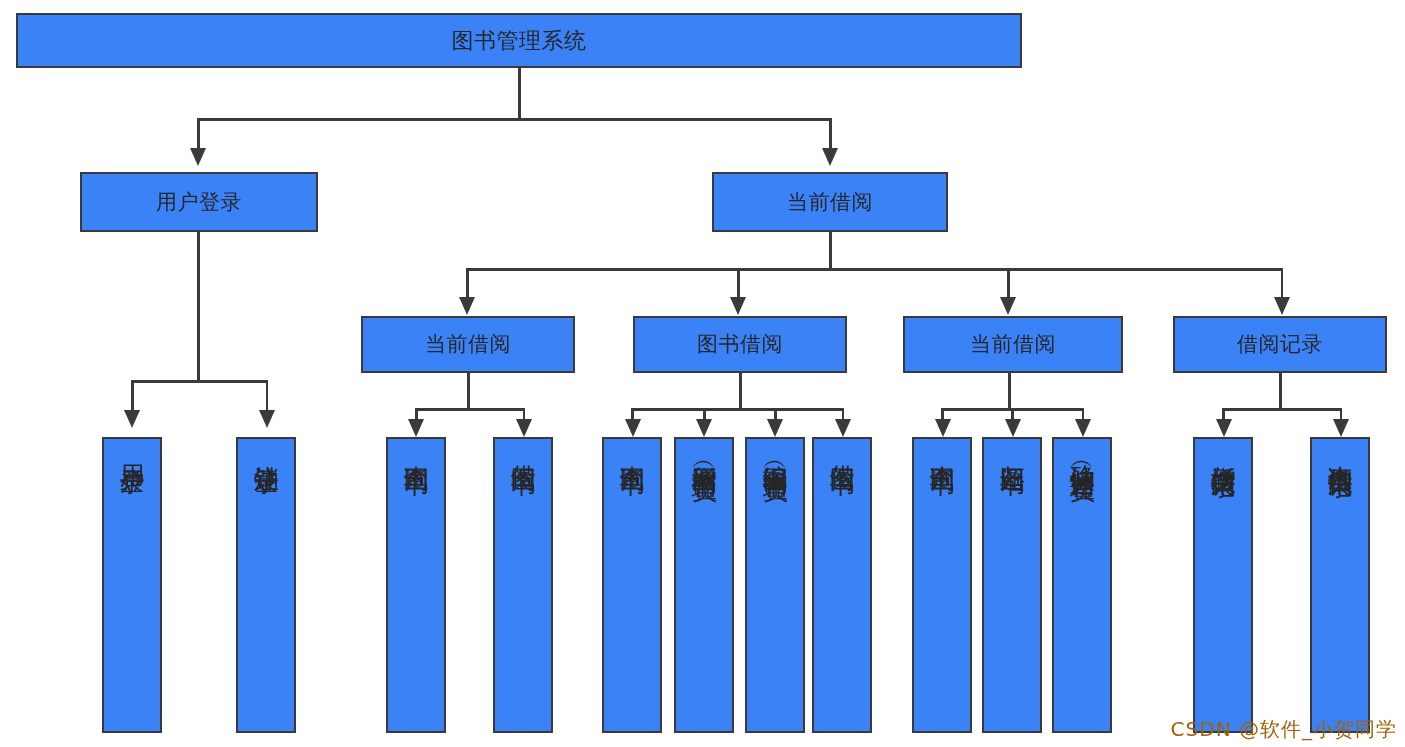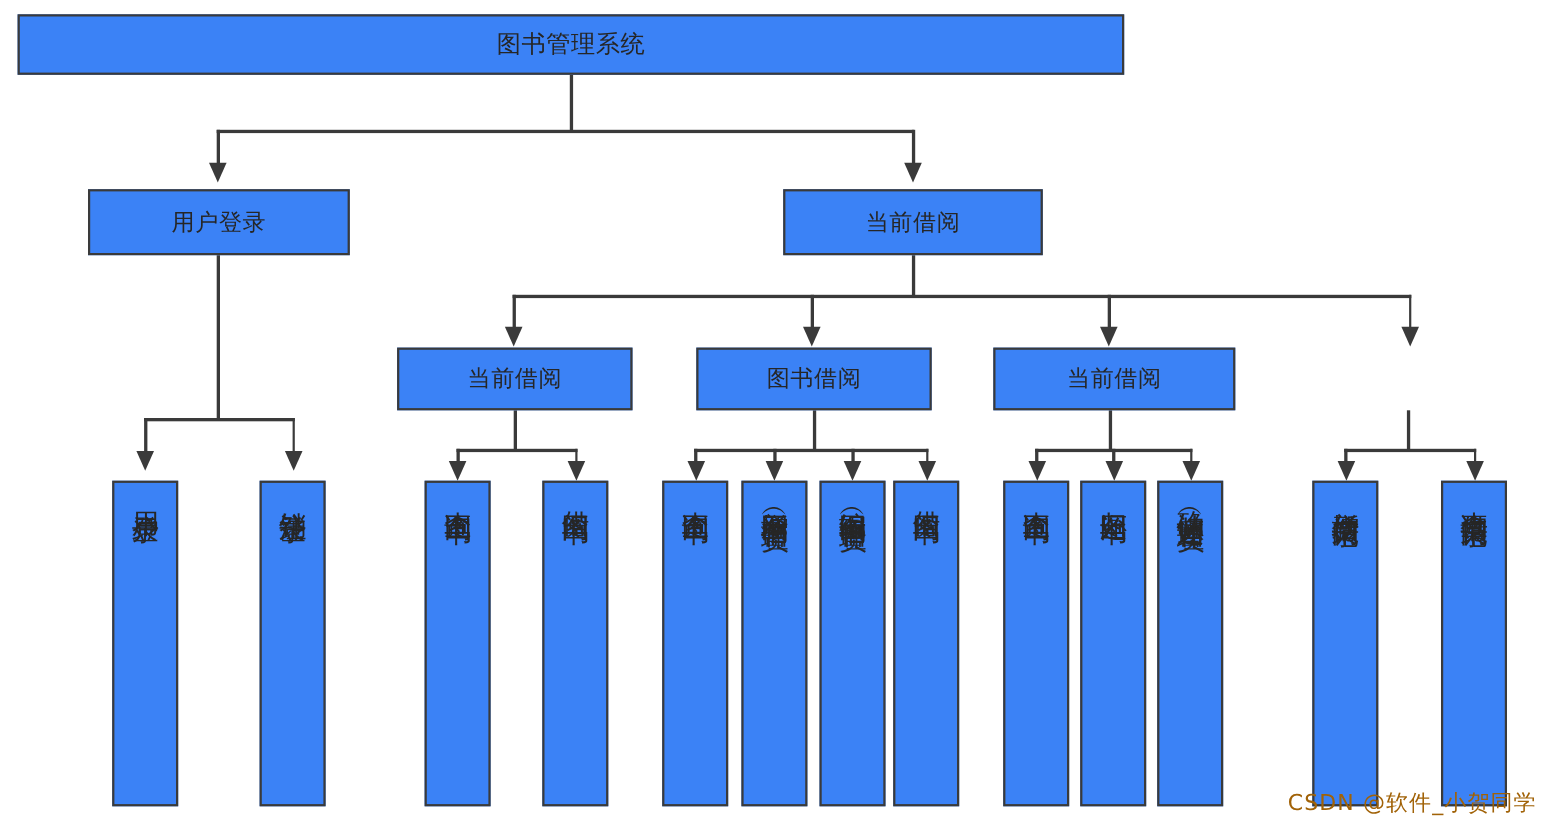--- a/index.html
+++ b/index.html
@@ -126,20 +126,23 @@
 
   <div class="node horiz" style="left:361px;top:316px;width:214px;height:57px;">
     <span class="label">当前借阅</span>
   </div>
   <div class="node horiz" style="left:633px;top:316px;width:214px;height:57px;">
     <span class="label">图书借阅</span>
   </div>
   <div class="node horiz" style="left:903px;top:316px;width:220px;height:57px;">
     <span class="label">当前借阅</span>
   </div>
+  <div class="node horiz" style="left:1173px;top:316px;width:214px;height:57px;">
+    <span class="label">借阅记录</span>
+  </div>
 
   <div class="conn vline" style="left:467px;top:373px;width:2.5px;height:37px;"></div>
   <div class="conn hline" style="left:415px;top:408px;width:110px;height:2.5px;"></div>
   <div class="conn vline" style="left:415px;top:408px;width:2.5px;height:22px;"></div>
   <div class="arrow" style="left:408px;top:419px;"></div>
   <div class="conn vline" style="left:522.5px;top:408px;width:2.5px;height:22px;"></div>
   <div class="arrow" style="left:516px;top:419px;"></div>
 
   <div class="conn vline" style="left:739px;top:373px;width:2.5px;height:37px;"></div>
   <div class="conn hline" style="left:631px;top:408px;width:213px;height:2.5px;"></div>

